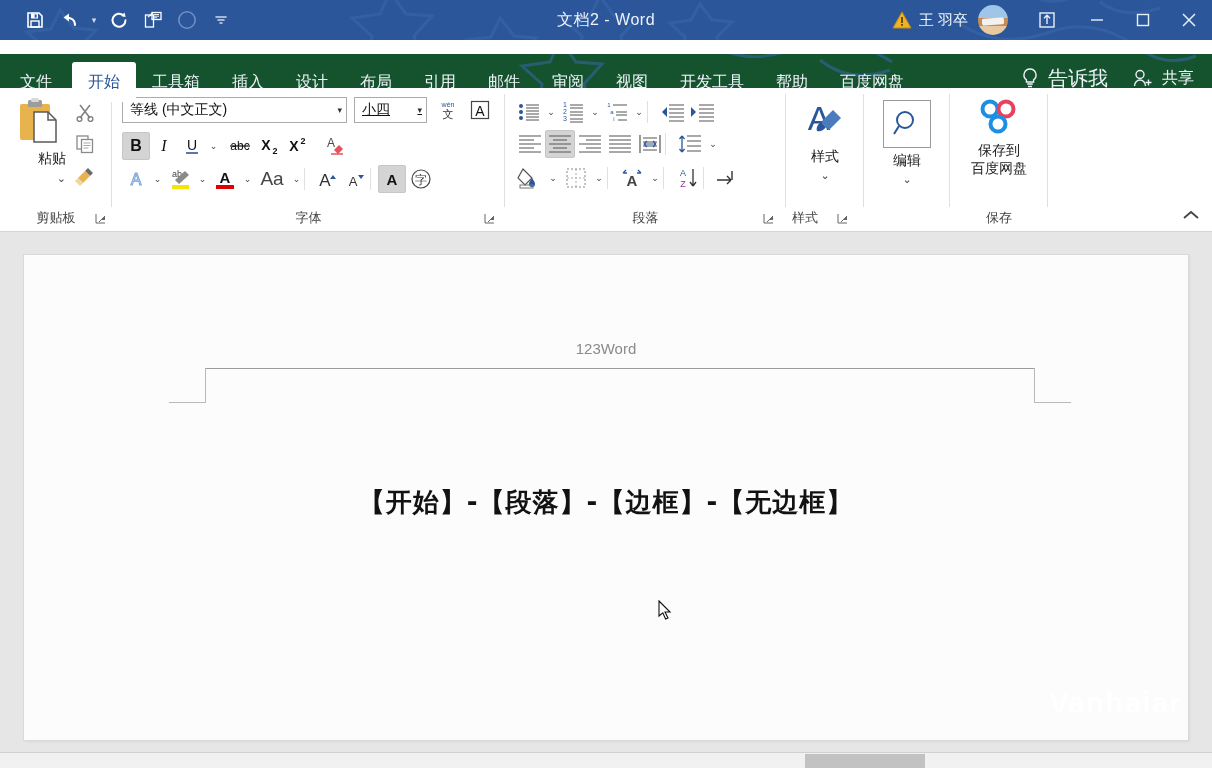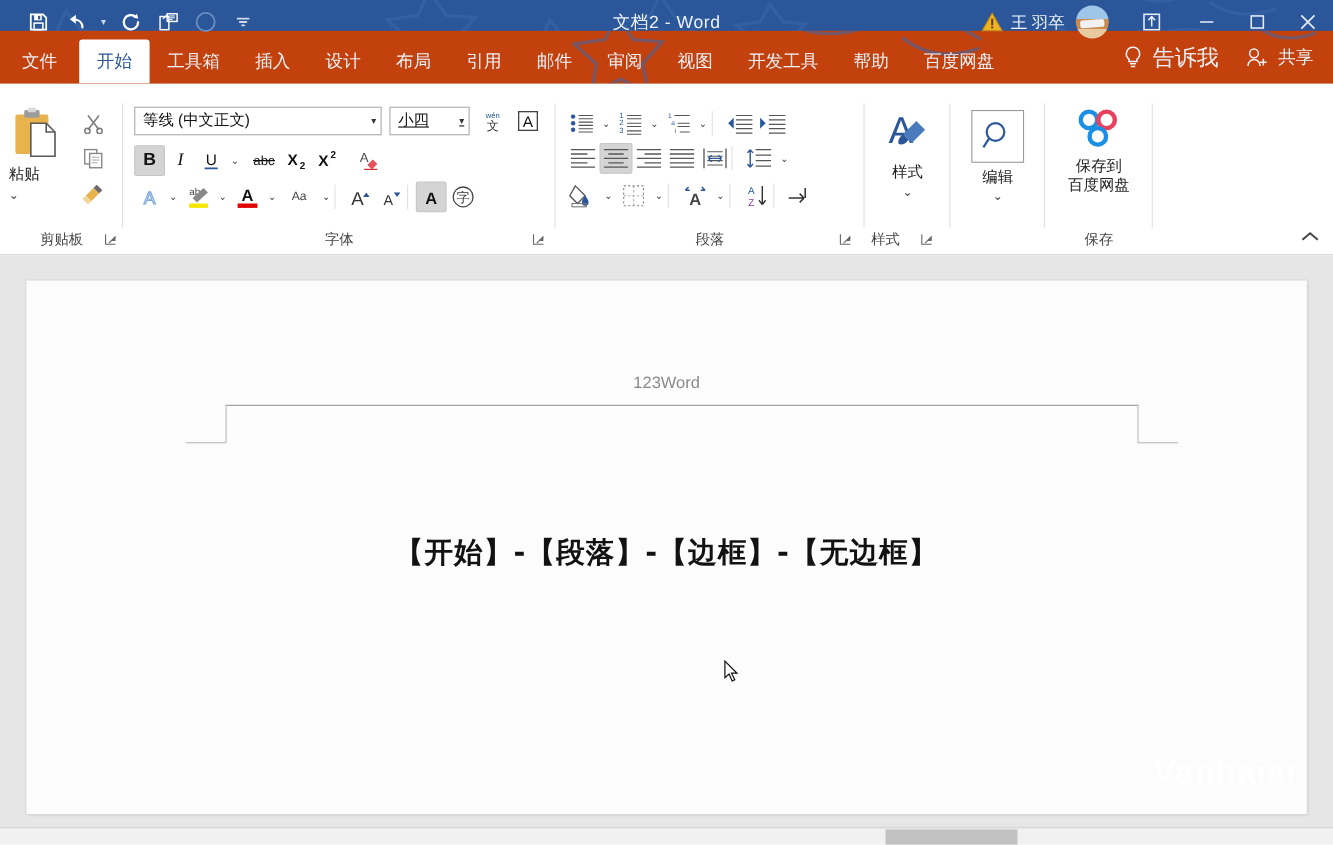--- a/index.html
+++ b/index.html
@@ -54,22 +54,22 @@
   }
   .win-btn {
     width: 46px; height: 40px;
     display: flex; align-items: center; justify-content: center;
     color: #e8eef7;
   }
   .win-btn.restore-up { width: 54px; }
 
   
   .tabstrip {
-    position: absolute; top: 28px; left: 0; width: 1212px; height: 48px;
-    background: #c2410c; overflow: hidden;
+    position: absolute; top: 54px; left: 0; width: 1212px; height: 48px;
+    background: #14532d; overflow: hidden;
   }
   .tabs { position: absolute; left: 0; top: 0; height: 48px; display: flex; align-items: flex-end; z-index:2; }
   .tab {
     height: 40px; padding: 0 16px;
     display: flex; align-items: center; justify-content: center;
     color: #eef2f8; font-size: 16px; white-space: nowrap;
   }
   .tab.first { padding: 0 20px; }
   .tab.active {
     background: #ffffff; color: #2b579a;
@@ -102,21 +102,21 @@
     display: inline-flex; align-items: center; justify-content: center;
     border: 1px solid transparent; border-radius: 2px;
   }
   .btn.on { background: #d4d4d4; border-color: #c6c6c6; }
   .caret { color: #444; font-size: 9px; line-height: 1; }
 
   
   .g-clip { left: 0; width: 112px; }
   .paste-big {
     position: absolute; left: 8px; top: 8px; width: 58px; height: 96px;
-    display: flex; flex-direction: column; align-items: flex-start;
+    display: flex; flex-direction: column; align-items: flex-end;
   }
   .paste-label { font-size: 14px; color: #222; margin-top: 2px; }
   .clip-small { position: absolute; left: 70px; width: 30px; height: 28px; }
 
   
   .g-font { left: 112px; width: 393px; }
   .fontname {
     position: absolute; left: 10px; top: 9px; width: 225px; height: 26px;
     border: 1px solid #ababab; background: #fff;
     display: flex; align-items: center; padding: 0 4px 0 7px; font-size: 14px; color: #111;
@@ -461,21 +461,21 @@
             </svg>
         </span>
         <span class="btn caret" style="width:15px;height:28px;display:inline-flex;align-items:center;justify-content:center;">⌄</span>
         <span class="btn ico" style="width:30px;height:28px;">
           <svg width="26" height="26" viewBox="0 0 26 26">
               <text x="13" y="17" font-size="15" fill="#111" text-anchor="middle" font-family="Liberation Sans" font-weight="bold">A</text>
               <rect x="4" y="19" width="18" height="4" fill="#e00000"></rect>
             </svg>
         </span>
         <span class="btn caret" style="width:15px;height:28px;display:inline-flex;align-items:center;justify-content:center;">⌄</span>
-        <span class="btn ico" style="width:34px;height:28px;font-size:11px;color:#444;">Aa</span>
+        <span class="btn ico" style="width:34px;height:28px;font-size:19px;color:#444;">Aa</span>
         <span class="btn caret" style="width:15px;height:28px;display:inline-flex;align-items:center;justify-content:center;">⌄</span>
         <span style="display:inline-block;width:10px;border-left:1px solid #e0e0e0;height:22px;"></span>
         <span class="btn ico" style="width:28px;height:28px;">
           <svg width="24" height="24" viewBox="0 0 24 24">
               <text x="9" y="19" font-size="17" fill="#333" text-anchor="middle" font-family="Liberation Sans">A</text>
               <path d="M17 8l3 4h-6z" fill="#2b579a"></path>
             </svg>
         </span>
         <span class="btn ico" style="width:28px;height:28px;">
           <svg width="24" height="24" viewBox="0 0 24 24">

